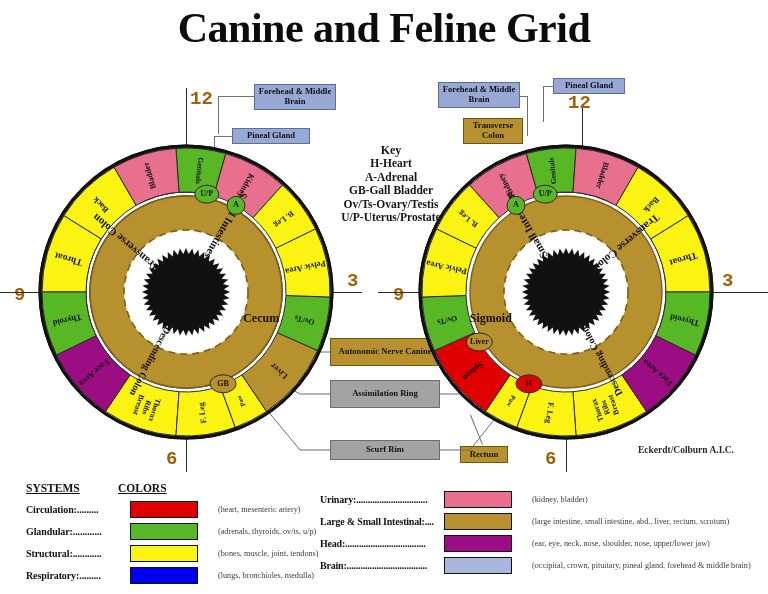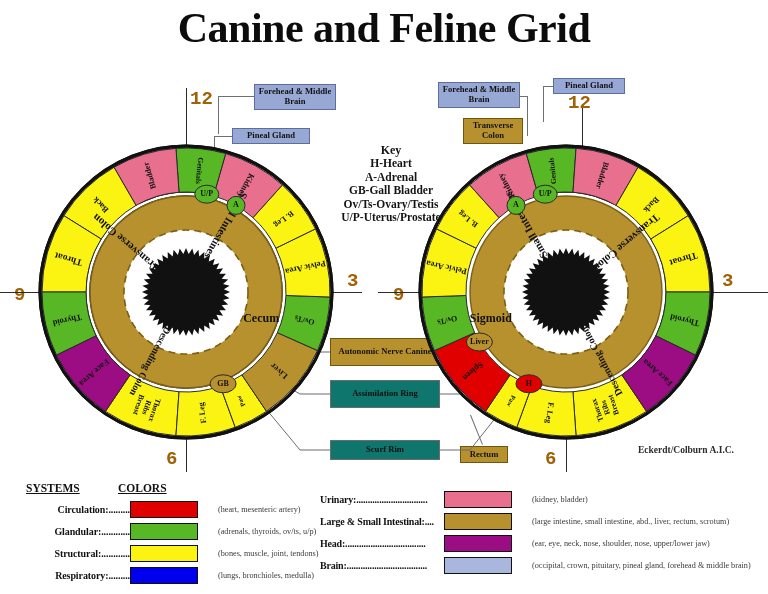--- a/index.html
+++ b/index.html
@@ -26,21 +26,21 @@
 
   
   .cbox{
     position:absolute;border:1px solid #2a2a2a;
     display:flex;align-items:center;justify-content:center;text-align:center;
     font-size:8.6px;font-weight:700;line-height:9.6px;color:#111;
     padding:1px 2px;box-sizing:border-box;
   }
   .cbox.blue{background:#98a8d4;border-color:#5e6e9c;}
   .cbox.tan{background:#b8912f;border-color:#6e560f;color:#141414;}
-  .cbox.white{background:#0f766e;border-color:#6d6d6d;}
+  .cbox.white{background:#a3a3a3;border-color:#6d6d6d;}
 
   
   .clk{position:absolute;font-size:19px;font-weight:700;font-family:Liberation Mono, monospace;color:#a16207;}
 
   
   .ln{position:absolute;background:#2b2b2b;}
   .ln.h{height:1px;}
   .ln.v{width:1px;}
   .ln.thin{background:#707070;}
 
@@ -59,21 +59,21 @@
   }
 
   
   .legend{position:absolute;left:0;top:478px;width:768px;height:116px;}
   .lgL{position:absolute;left:26px;top:4px;}
   .lgR{position:absolute;left:320px;top:10px;}
   .lghead{display:flex;font-size:11.5px;font-weight:700;text-decoration:underline;margin-bottom:4px;}
   .lghead .h1{width:92px;}
   .lghead .h2{width:80px;}
   .lgrow{display:flex;align-items:center;height:22px;}
-  .lgname{font-size:10px;font-weight:700;width:104px;white-space:nowrap;letter-spacing:-0.1px;text-align:right;}
+  .lgname{font-size:10px;font-weight:700;width:104px;white-space:nowrap;letter-spacing:-0.1px;}
   .lgnameR{font-size:10px;font-weight:700;width:124px;white-space:nowrap;letter-spacing:-0.2px;}
   .swatch{width:66px;height:15px;border:1.4px solid #111;margin:0 8px 0 0;}
   .lgdesc{font-size:8.2px;color:#3b3b3b;white-space:nowrap;padding-left:12px;}
 </style>
 </head>
 <body>
 
 <div class="root">
 
   <div class="title">Canine and Feline Grid</div>

